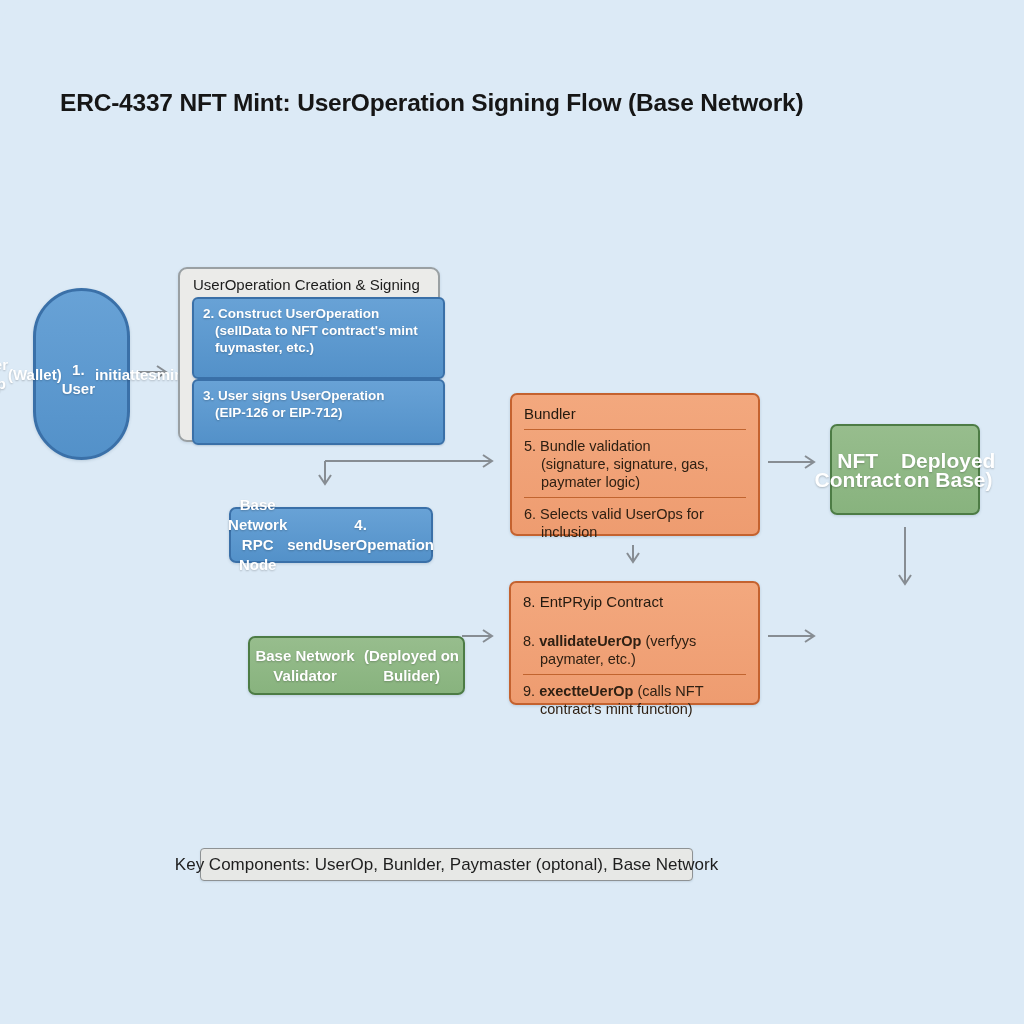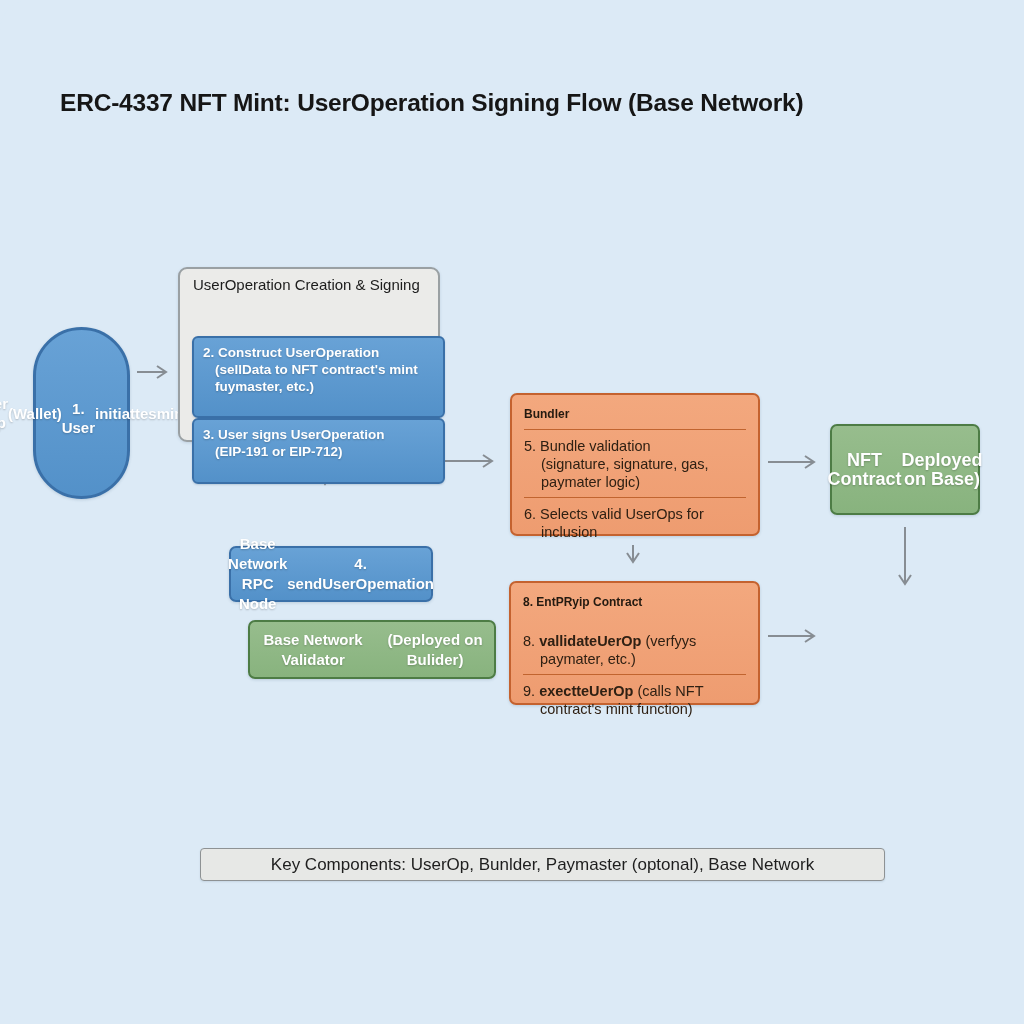--- a/index.html
+++ b/index.html
@@ -12,21 +12,21 @@
   #title{
     left:60px;top:89px;font-size:24.5px;font-weight:700;color:#161616;
     letter-spacing:-0.2px;white-space:nowrap;
   }
   
   .node{
     display:flex;flex-direction:row;align-items:center;justify-content:center;
     text-align:center;border-radius:7px;box-shadow:0 1px 3px rgba(40,70,100,.18);
   }
   .white-text{color:#fff;font-weight:700;text-shadow:0 1px 2px rgba(0,0,0,.22);}
-  .blue-fill{background:linear-gradient(180deg,#68a2d6,#5391c9);border:2px solid #3a70a8;margin-top:39px;}
+  .blue-fill{background:linear-gradient(180deg,#68a2d6,#5391c9);border:2px solid #3a70a8;}
   .green-fill{background:linear-gradient(180deg,#97bd8d,#88b37e);border:2px solid #4d7c45;}
   .orange-fill{background:linear-gradient(180deg,#f3a87e,#ee9c70);border:2px solid #c4622f;}
 
   
   #user-app{
     left:33px;top:288px;width:97px;height:172px;border-radius:50px;
     border-width:3px;font-size:15px;line-height:19px;
   }
   #user-app .gap{margin-top:9px;}
 
@@ -43,43 +43,43 @@
     padding:6px 6px 6px 9px;font-size:13.5px;line-height:17px;text-align:left;
     box-shadow:0 1px 2px rgba(40,70,100,.2);
   }
   #step2-box{top:28px;height:66px;}
   #step3-box{top:110px;height:50px;}
   .g-box .ind{padding-left:12px;}
 
   
   #rpc-node{left:229px;top:507px;width:204px;height:56px;font-size:15px;line-height:20px;}
   
-  #validator{left:248px;top:620px;width:248px;height:59px;font-size:15px;line-height:20px;justify-content:center;}
+  #validator{left:248px;top:636px;width:217px;height:59px;font-size:15px;line-height:20px;justify-content:center;}
 
   
   .detail{
     text-align:left;color:#2f2013;font-size:14.5px;line-height:18px;
     border-radius:7px;box-shadow:0 1px 3px rgba(40,70,100,.18);padding:10px 12px;
   }
-  .detail .d-title{font-size:12px;font-weight:700;color:#241a10;}
+  .detail .d-title{font-size:15px;font-weight:400;color:#241a10;}
   .detail hr{border:none;border-top:1.5px solid #c1642f;margin:6px 0 7px 0;}
   .detail .ind{padding-left:17px;}
   #bundler{left:510px;top:393px;width:250px;height:143px;}
   #entrypoint{left:509px;top:581px;width:251px;height:124px;}
   #entrypoint .d-title{margin-bottom:21px;}
   .bold{font-weight:700;margin-top:16px;}
 
   
-  #nft-contract{left:830px;top:424px;width:150px;height:91px;font-size:18px;line-height:19px;}
+  #nft-contract{left:830px;top:424px;width:150px;height:91px;font-size:21px;line-height:19px;}
   #mints-nft{left:829px;top:604px;width:148px;height:52px;font-size:15px;line-height:19px;}
   #nft-contract svg{margin-top:3px;}
 
   
   #footer-bar{
-    left:200px;top:848px;width:685px;height:33px;background:#e7e8e6;
+    left:200px;top:848px;width:493px;height:33px;background:#e7e8e6;
     border:1.5px solid #8e9294;border-radius:4px;display:flex;align-items:center;
     justify-content:center;font-size:17px;color:#1e1e1e;white-space:nowrap;
     box-shadow:0 1px 2px rgba(40,70,100,.12);
   }
 
   #arrows{left:0;top:0;pointer-events:none;}
 </style>
 </head>
 <body>
 
@@ -115,21 +115,21 @@
 
   <div id="userop-group" class="abs">
     <div class="g-header">UserOperation Creation &amp; Signing</div>
     <div id="step2-box" class="g-box blue-fill white-text">
       <div>2. Construct UserOperation</div>
       <div class="ind">(sellData to NFT contract's mint</div>
       <div class="ind">fuymaster, etc.)</div>
     </div>
     <div id="step3-box" class="g-box blue-fill white-text">
       <div>3. User signs UserOperation</div>
-      <div class="ind">(EIP-191 or EIP-712)</div>
+      <div class="ind">(EIP-126 or EIP-712)</div>
     </div>
   </div>
 
   <div id="rpc-node" class="abs node blue-fill white-text">
     <div>Base Network RPC Node</div>
     <div>4. sendUserOpemation</div>
   </div>
 
   <div id="validator" class="abs node green-fill white-text">
     <div>Base Network Validator</div>

